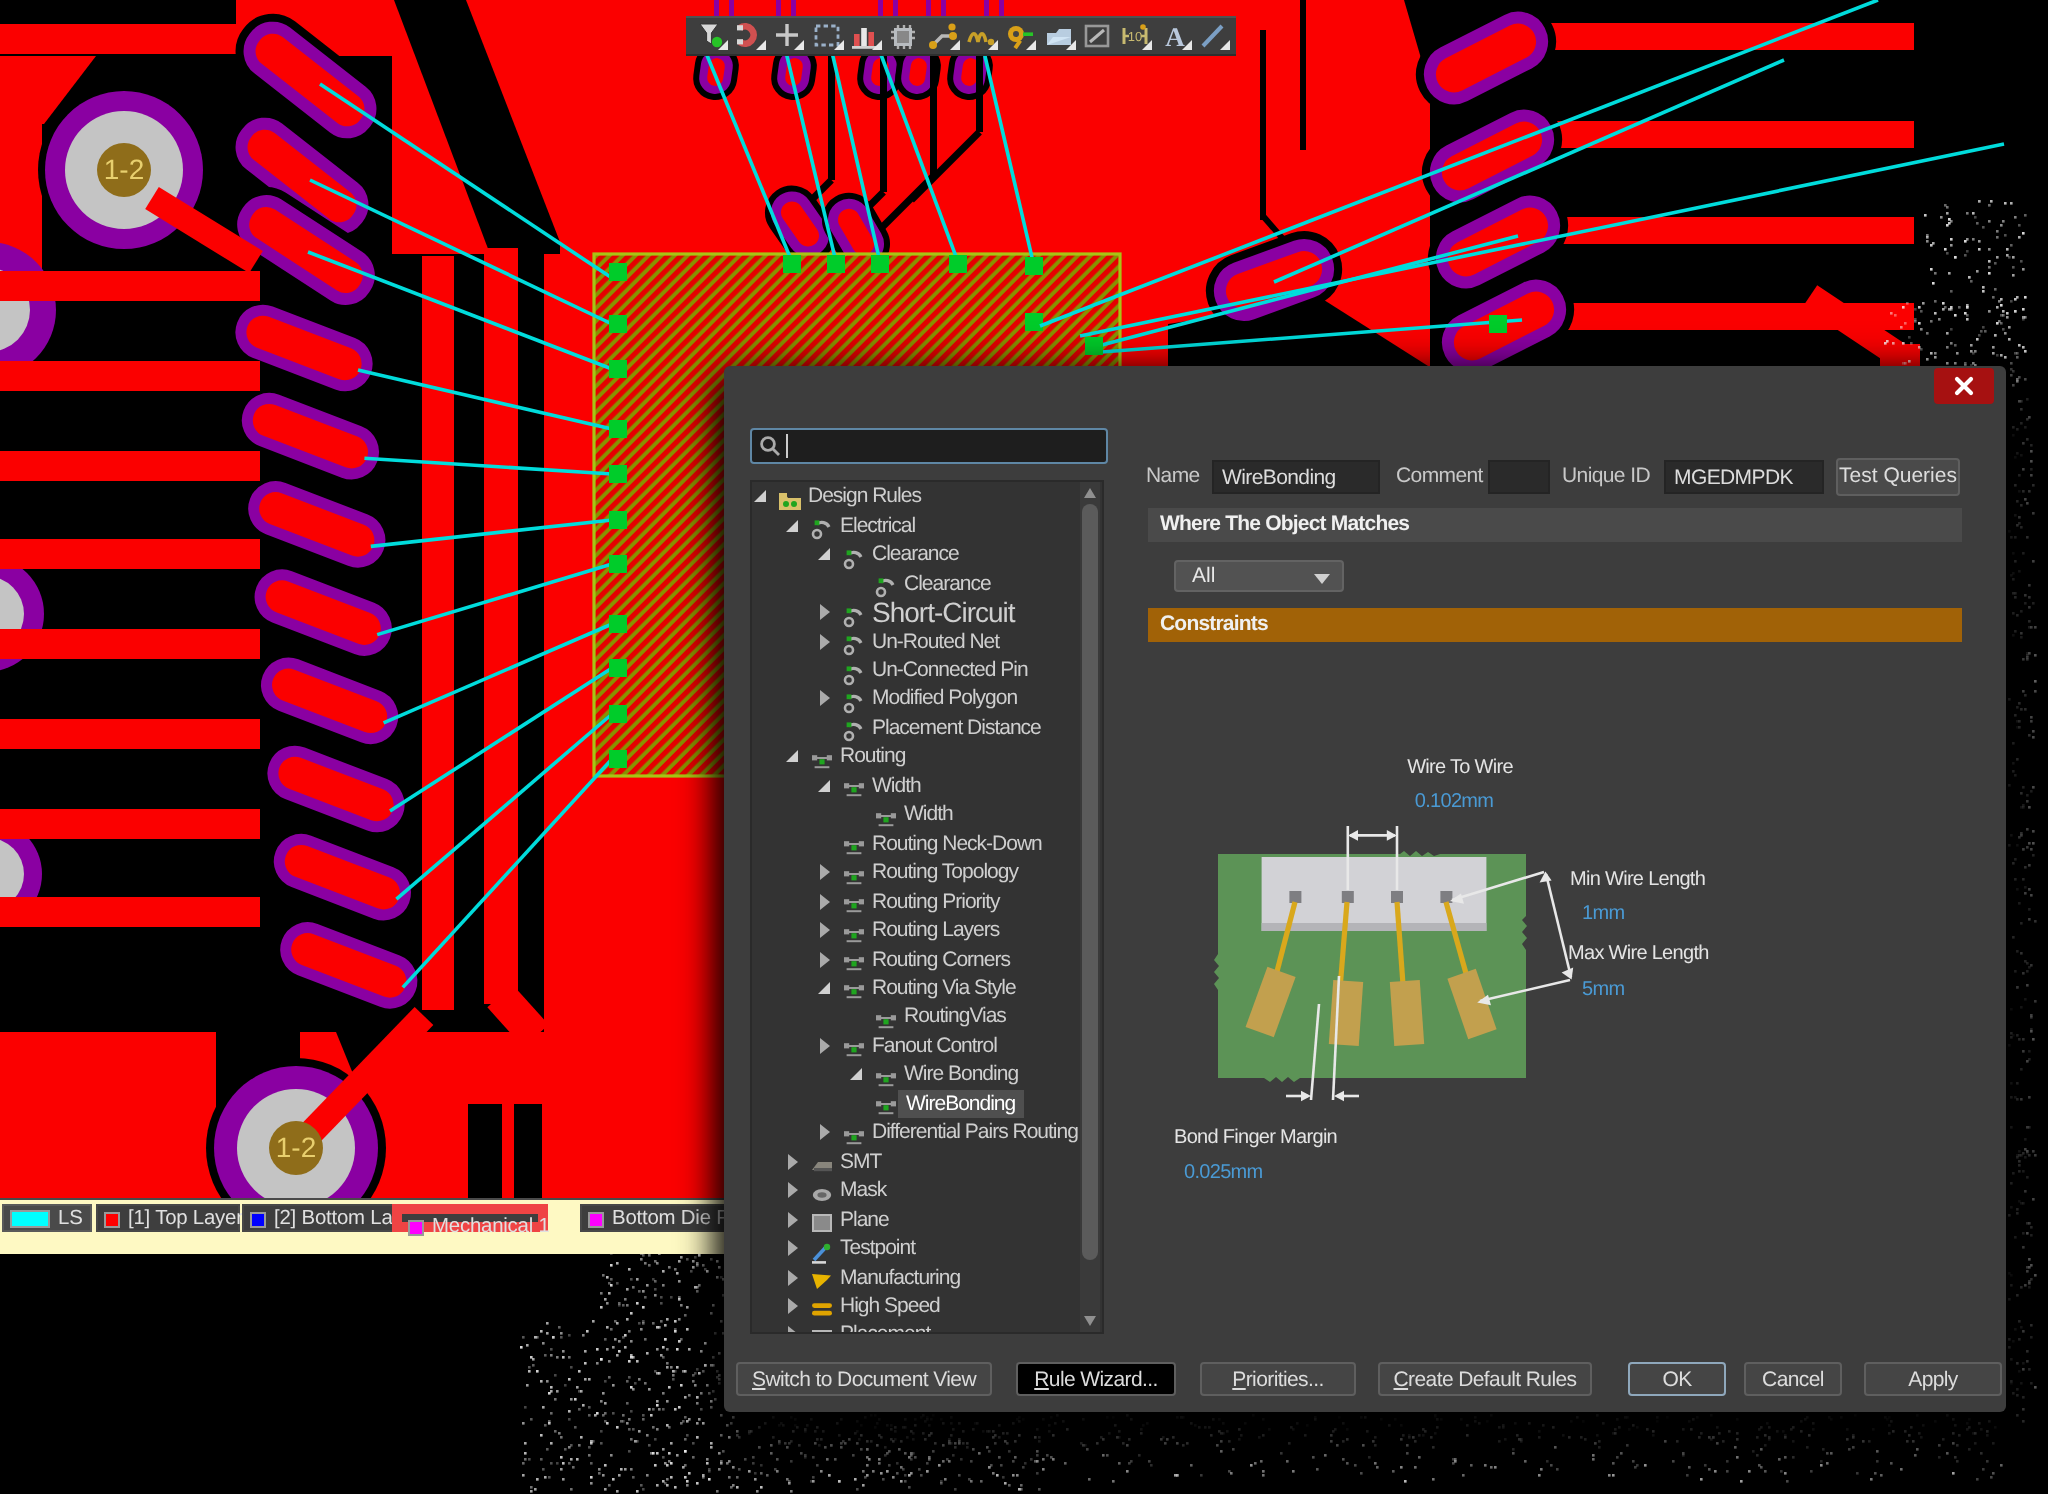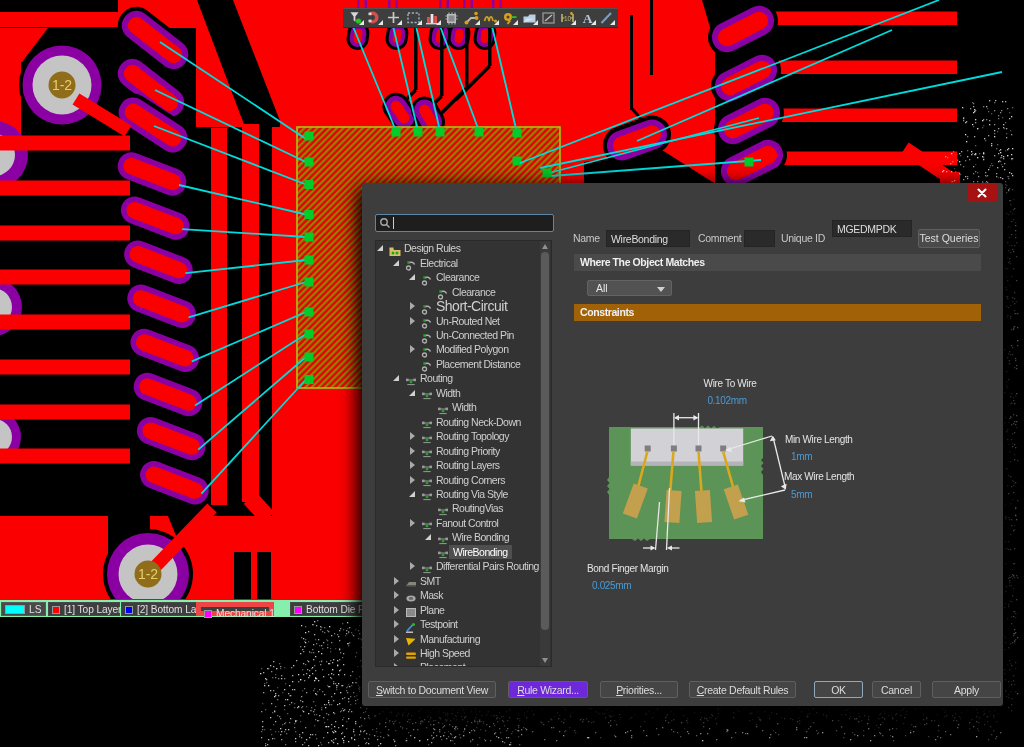--- a/index.html
+++ b/index.html
@@ -1933,21 +1933,21 @@
 <svg style="position:absolute;left:578.7px;top:10px" width="18" height="16" viewBox="0 0 18 16">
       <text x="8.5" y="13" font-size="13.5" fill="#b9c8dc" text-anchor="middle" font-family="Liberation Serif,serif" font-weight="bold">A</text>
       <polygon points="13,16 18,16 18,11" fill="#e8e8e8" transform="translate(-1,-1)"></polygon>
     </svg>
 <svg style="position:absolute;left:598.0px;top:10px" width="18" height="16" viewBox="0 0 18 16">
       <line x1="3.5" y1="13" x2="13" y2="3" stroke="#7b9fc4" stroke-width="2"></line>
       <polygon points="13,16 18,16 18,11" fill="#e8e8e8" transform="translate(-1,-1)"></polygon>
     </svg>
 
 
-<div style="position:absolute;left:0;top:599px;width:365px;height:18px;background:#86efac;border-top:1px solid #4a4a4a">
+<div style="position:absolute;left:0;top:599px;width:365px;height:28px;background:#fef9c3;border-top:1px solid #4a4a4a">
 <div style="position:absolute;left:1px;top:2px;width:45px;height:14px;background:#4a4a4a;border:1px solid #5a5a5a">
         <div style="position:absolute;left:3px;top:2px;width:20px;height:9px;background:#00ffff;border:1px solid #999"></div>
         <div style="position:absolute;left:27px;top:0;color:#e0e0e0;font-size:10.2px;line-height:13px">LS</div>
       </div>
 <div style="position:absolute;left:48px;top:2px;width:72px;height:14px;background:#3e3e3e;border:1px solid #484848">
         <div style="position:absolute;left:3px;top:2.5px;width:8px;height:8px;background:#ff0000;border:1px solid #999"></div>
         <div style="position:absolute;left:15px;top:0;color:#e0e0e0;font-size:10.2px;line-height:13px;white-space:nowrap;letter-spacing:-0.1px">[1] Top Layer</div>
       </div>
 <div style="position:absolute;left:121px;top:2px;width:87px;height:14px;background:#3e3e3e;border:1px solid #484848">
         <div style="position:absolute;left:3px;top:2.5px;width:8px;height:8px;background:#0000ff;border:1px solid #999"></div>
@@ -2267,21 +2267,21 @@
     <div style="position:absolute;right:2px;top:11px;width:8px;height:378px;background:#5b5b5b;border-radius:4px"></div>
     <div style="position:absolute;right:3px;top:3px;width:0;height:0;border-left:3.5px solid transparent;border-right:3.5px solid transparent;border-bottom:5px solid #909090"></div>
     <div style="position:absolute;right:3px;bottom:3px;width:0;height:0;border-left:3.5px solid transparent;border-right:3.5px solid transparent;border-top:5px solid #909090"></div>
   </div>
 
   <div style="position:absolute;left:211px;top:47px;color:#c8c8c8;font-size:10.5px;letter-spacing:-0.3px;line-height:17px">Name</div>
   <div style="position:absolute;left:244px;top:47px;width:84px;height:17px;background:#2a2a2a;border:1px solid #242424;color:#dddddd;font-size:10.5px;letter-spacing:-0.3px;line-height:16px;padding-left:4px">WireBonding</div>
   <div style="position:absolute;left:336px;top:47px;color:#c8c8c8;font-size:10.5px;letter-spacing:-0.3px;line-height:17px">Comment</div>
   <div style="position:absolute;left:382px;top:47px;width:31px;height:17px;background:#2a2a2a;border:1px solid #242424"></div>
   <div style="position:absolute;left:419px;top:47px;color:#c8c8c8;font-size:10.5px;letter-spacing:-0.3px;line-height:17px">Unique ID</div>
-  <div style="position:absolute;left:470px;top:37px;width:80px;height:17px;background:#2a2a2a;border:1px solid #242424;color:#dddddd;font-size:10.5px;letter-spacing:-0.3px;line-height:16px;padding-left:4px">MGEDMPDK</div>
+  <div style="position:absolute;left:470px;top:47px;width:80px;height:17px;background:#2a2a2a;border:1px solid #242424;color:#dddddd;font-size:10.5px;letter-spacing:-0.3px;line-height:16px;padding-left:4px">MGEDMPDK</div>
   <div style="position:absolute;left:556px;top:46px;width:62px;height:19px;background:#4a4a4a;border:1px solid #5f5f5f;border-radius:2px;color:#dddddd;font-size:10.5px;line-height:17px;text-align:center">Test Queries</div>
 
   <div style="position:absolute;left:212px;top:71px;width:407px;height:17px;background:#4a4a4a;color:#f0f0f0;font-size:10.5px;letter-spacing:-0.4px;font-weight:bold;line-height:17px;padding-left:6px">Where The Object Matches</div>
 
   <div style="position:absolute;left:225px;top:97px;width:85px;height:16px;background:#525252;border:1px solid #636363;border-radius:2px;color:#e8e8e8;font-size:10.5px;line-height:15px;padding-left:8px">All
     <div style="position:absolute;right:6px;top:6px;width:0;height:0;border-left:4px solid transparent;border-right:4px solid transparent;border-top:5px solid #d0d0d0"></div>
   </div>
 
   <div style="position:absolute;left:212px;top:121px;width:407px;height:17px;background:#a16207;color:#f0f0f0;font-size:10.5px;letter-spacing:-0.4px;font-weight:bold;line-height:17px;padding-left:6px">Constraints</div>
 
@@ -2323,20 +2323,20 @@
 <text x="147" y="33.5" font-family="Liberation Sans,sans-serif" font-size="10" letter-spacing="-0.35" fill="#4a9ad4" text-anchor="middle">0.102mm</text>
 <text x="205" y="72.5" font-family="Liberation Sans,sans-serif" font-size="10" letter-spacing="-0.35" fill="#e4e4e4">Min Wire Length</text>
 <text x="211" y="89.5" font-family="Liberation Sans,sans-serif" font-size="10" letter-spacing="-0.35" fill="#4a9ad4">1mm</text>
 <text x="204" y="109.5" font-family="Liberation Sans,sans-serif" font-size="10" letter-spacing="-0.35" fill="#e4e4e4">Max Wire Length</text>
 <text x="211" y="127.5" font-family="Liberation Sans,sans-serif" font-size="10" letter-spacing="-0.35" fill="#4a9ad4">5mm</text>
 <text x="7" y="201.5" font-family="Liberation Sans,sans-serif" font-size="10" letter-spacing="-0.35" fill="#e4e4e4">Bond Finger Margin</text>
 <text x="12" y="219" font-family="Liberation Sans,sans-serif" font-size="10" letter-spacing="-0.35" fill="#4a9ad4">0.025mm</text>
 </svg>
 
 <div style="position:absolute;left:6px;top:498px;width:128px;height:17px;background:#454545;border:1px solid #5f5f5f;border-radius:2px;color:#dcdcdc;font-size:10.5px;letter-spacing:-0.3px;line-height:17px;text-align:center"><u>S</u>witch to Document View</div>
-<div style="position:absolute;left:146px;top:498px;width:80px;height:17px;background:#6d28d9;border:1px solid #5f5f5f;border-radius:2px;color:#dcdcdc;font-size:10.5px;letter-spacing:-0.3px;line-height:17px;text-align:center"><u>R</u>ule Wizard...</div>
+<div style="position:absolute;left:146px;top:498px;width:80px;height:17px;background:#000000;border:1px solid #5f5f5f;border-radius:2px;color:#dcdcdc;font-size:10.5px;letter-spacing:-0.3px;line-height:17px;text-align:center"><u>R</u>ule Wizard...</div>
 <div style="position:absolute;left:238px;top:498px;width:78px;height:17px;background:#454545;border:1px solid #5f5f5f;border-radius:2px;color:#dcdcdc;font-size:10.5px;letter-spacing:-0.3px;line-height:17px;text-align:center"><u>P</u>riorities...</div>
 <div style="position:absolute;left:327px;top:498px;width:107px;height:17px;background:#454545;border:1px solid #5f5f5f;border-radius:2px;color:#dcdcdc;font-size:10.5px;letter-spacing:-0.3px;line-height:17px;text-align:center"><u>C</u>reate Default Rules</div>
 <div style="position:absolute;left:452px;top:498px;width:49px;height:17px;background:#454545;border:1px solid #8fa8bc;border-radius:2px;color:#dcdcdc;font-size:10.5px;letter-spacing:-0.3px;line-height:17px;text-align:center">OK</div>
 <div style="position:absolute;left:510px;top:498px;width:49px;height:17px;background:#454545;border:1px solid #5f5f5f;border-radius:2px;color:#dcdcdc;font-size:10.5px;letter-spacing:-0.3px;line-height:17px;text-align:center">Cancel</div>
 <div style="position:absolute;left:570px;top:498px;width:69px;height:17px;background:#454545;border:1px solid #5f5f5f;border-radius:2px;color:#dcdcdc;font-size:10.5px;letter-spacing:-0.3px;line-height:17px;text-align:center">Apply</div>
 </div>
 
 </div>
 </body></html>

